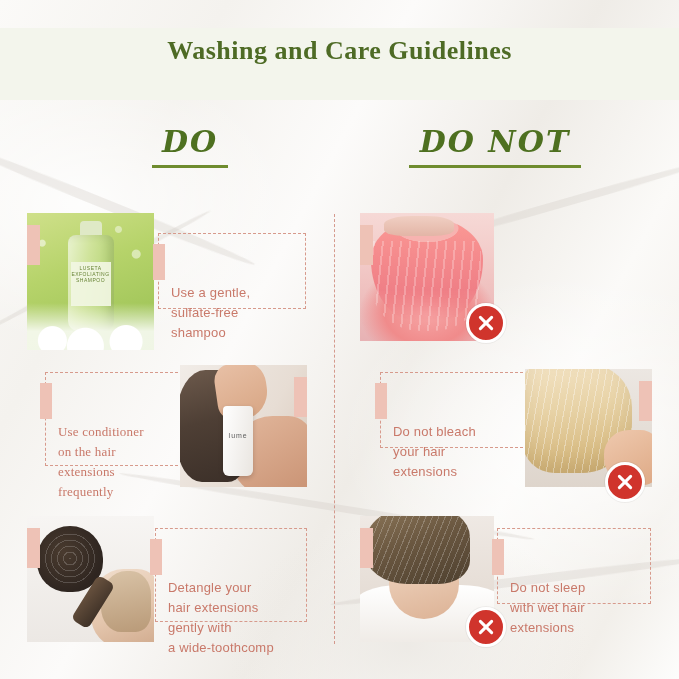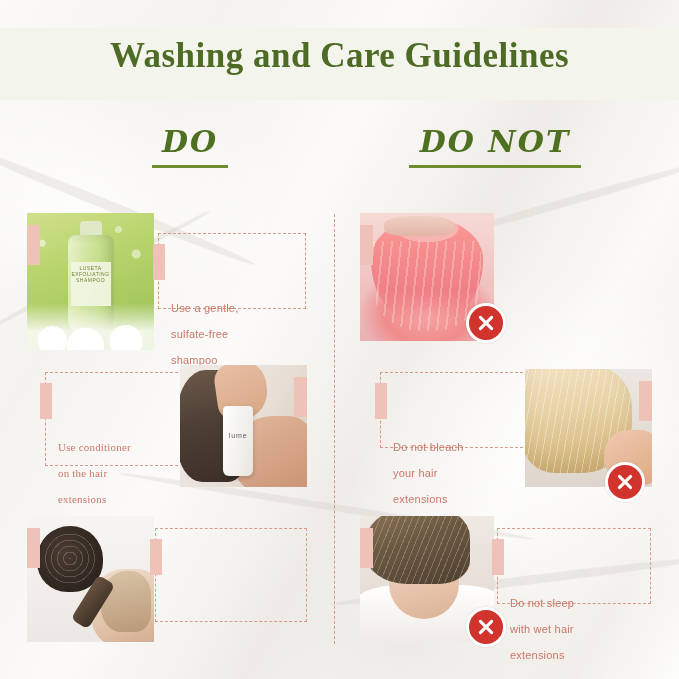--- a/index.html
+++ b/index.html
@@ -38,21 +38,21 @@
     width: 679px; height: 72px;
     background: #f3f5ec;
   }
   .title {
     position: absolute;
     left: 0; top: 36px;
     width: 679px;
     text-align: center;
     font-family: "Liberation Serif", serif;
     font-weight: bold;
-    font-size: 35px;
+    font-size: 26px;
     letter-spacing: 0.5px;
     color: #4e6b25;
   }
   .col-head {
     position: absolute;
     font-family: "DejaVu Serif", serif;
     font-style: italic;
     font-weight: bold;
     font-size: 30px;
     letter-spacing: 2px;
@@ -76,22 +76,22 @@
     width: 0; height: 430px;
     border-left: 1px dashed #cf8a7c;
     opacity: .85;
   }
 
   
   .card {
     position: absolute;
     border: 1px dashed #d79a8c;
     color: #c9796a;
-    font-size: 11px;
-    line-height: 26px;
+    font-size: 13px;
+    line-height: 20px;
     letter-spacing: .2px;
     padding: 9px 10px 9px 12px;
     box-sizing: border-box;
     background: transparent;
   }
   .card .tab {
     position: absolute;
     left: -6px; top: 10px;
     width: 12px; height: 36px;
     background: #eec2b6;
@@ -346,20 +346,24 @@
 
   <div class="photo p-brush" style="left:27px; top:516px; width:127px; height:126px;">
     <div class="tab"></div>
     <div class="woman"></div>
     <div class="womanhair"></div>
     <div class="brushhead"></div>
     <div class="handle"></div>
   </div>
   <div class="card" style="left:155px; top:528px; width:152px; height:94px; white-space:pre-line;">
     <div class="tab"></div>
+    <span>Detangle your
+hair extensions
+gently with
+a wide-toothcomp</span>
   </div>
 
   <div class="photo p-pinkhair" style="left:360px; top:213px; width:134px; height:128px;">
     <div class="tab"></div>
     <div class="basin"></div>
     <div class="hair"></div>
     <div class="strands"></div>
     <div class="handtop"></div>
   </div>
   <div class="no-badge" style="left:466px; top:303px;"></div>

